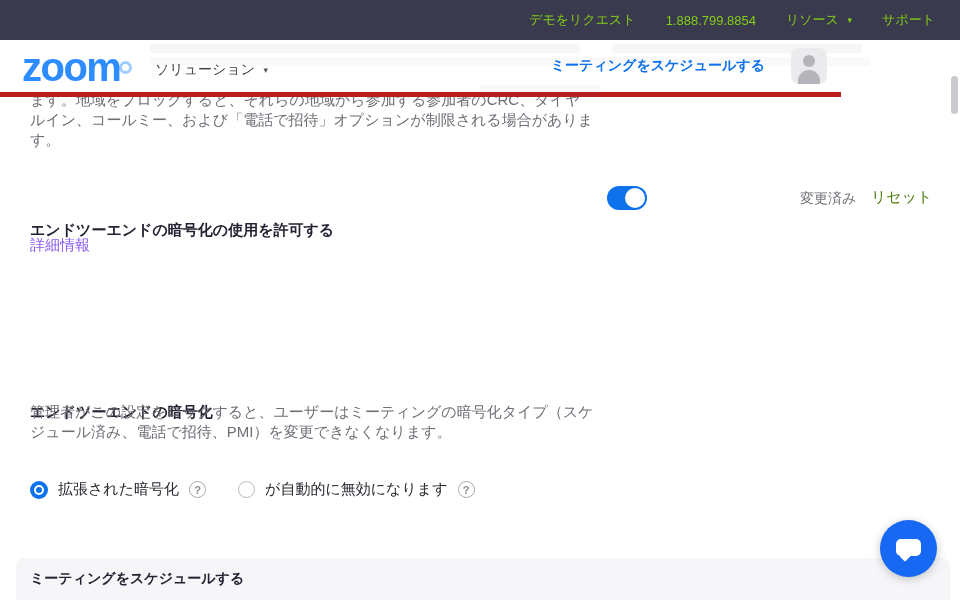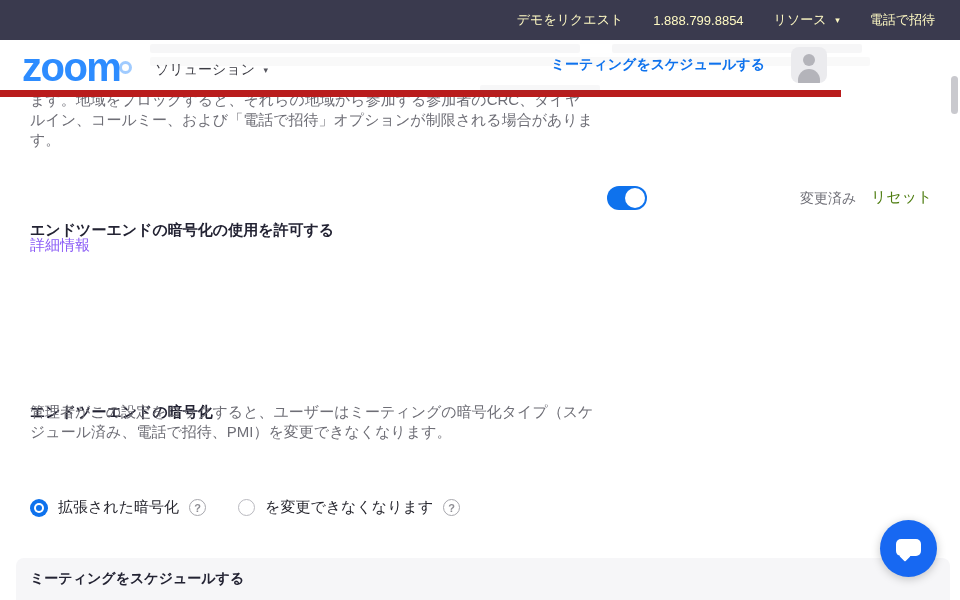--- a/index.html
+++ b/index.html
@@ -3,26 +3,26 @@
 <meta charset="utf-8">
 <style>
   * { margin:0; padding:0; box-sizing:border-box; }
   html,body { width:960px; height:600px; overflow:hidden; }
   body { position:relative; background:#fff; font-family:"Liberation Sans", sans-serif; }
 
   
   .topbar { position:absolute; top:0; left:0; width:960px; height:40px; background:#3a3a4e;
             display:flex; align-items:center; justify-content:flex-end; gap:30px;
             padding-right:25px; z-index:20; }
-  .topbar-item { color:#fef9c3; font-size:13px; cursor:pointer; white-space:nowrap; }
+  .topbar-item { color:#84cc16; font-size:13px; cursor:pointer; white-space:nowrap; }
   .caret { font-size:9px; margin-left:5px; display:inline-block; transform:translateY(-1px); }
 
   
   .header { position:absolute; top:40px; left:0; width:841px; height:57px; background:#fff;
-            border-bottom:7px solid #b91c1c; z-index:15; }
+            border-bottom:5px solid #b91c1c; z-index:15; }
   .logo { position:absolute; left:22px; top:3px; font-size:40px; font-weight:bold;
           color:#2d8cff; letter-spacing:-1.5px; line-height:48px; cursor:pointer; }
   .solutions { position:absolute; left:155px; top:21px; font-size:14px; color:#3c3c44; cursor:pointer;font-family:Liberation Serif, serif; }
   .solutions .caret { color:#55555e; }
   .header-right { position:absolute; right:14px; top:0; height:100%;
                   display:flex; align-items:center; gap:26px; }
   .hlink { color:#0e72ed; font-size:14px; font-weight:600; cursor:pointer; white-space:nowrap; }
   .avatar { width:36px; height:36px; border-radius:8px; background:#ebebee;
             position:relative; overflow:hidden; cursor:pointer; }
   .avatar-head { position:absolute; left:12px; top:7px; width:12px; height:12px;
@@ -46,21 +46,21 @@
   .inline-link { color:#8b5cf6; text-decoration:none; display:inline-block; cursor:pointer;text-align:right; }
 
   .toggle { position:absolute; left:607px; top:186px; width:40px; height:24px;
             border-radius:12px; background:#0e72ed; cursor:pointer; }
   .knob { position:absolute; right:2px; top:2px; width:20px; height:20px;
           border-radius:50%; background:#fff; }
 
   .status-label { position:absolute; left:800px; top:190px; font-size:14px; color:#6e6e76; }
   .reset-link { position:absolute; left:871px; top:188px; font-size:15px; color:#4d7c0f; cursor:pointer; }
 
-  .radios { position:absolute; left:30px; top:498px; display:flex; align-items:flex-start; gap:32px; }
+  .radios { position:absolute; left:30px; top:480px; display:flex; align-items:flex-start; gap:32px; }
   .radio-opt { display:flex; align-items:center; gap:10px; font-size:15px; color:#26262e; cursor:pointer; }
   .radio-on { width:18px; height:18px; border-radius:50%; background:#0e72ed; position:relative; flex:none; }
   .radio-on::before { content:""; position:absolute; left:4px; top:4px; width:10px; height:10px;
                       border-radius:50%; background:#fff; }
   .radio-on::after { content:""; position:absolute; left:6px; top:6px; width:6px; height:6px;
                      border-radius:50%; background:#0e72ed; }
   .radio-off { width:17px; height:17px; border-radius:50%; background:#fff;
                border:1.5px solid #b9b9bf; flex:none; }
   .help { width:17px; height:17px; border-radius:50%; border:1.5px solid #a7a7ad; color:#8d8d93;
           font-size:11px; font-weight:700; display:flex; align-items:center; justify-content:center;
@@ -105,21 +105,21 @@
   <p class="para sec2-desc">管理者がこの設定をロックすると、ユーザーはミーティングの暗号化タイプ（スケジュール済み、電話で招待、PMI）を変更できなくなります。</p>
 
   <div class="radios">
     <label class="radio-opt">
       <span class="radio-on"></span>
       <span>拡張された暗号化</span>
       <span class="help">?</span>
     </label>
     <label class="radio-opt">
       <span class="radio-off"></span>
-      <span>を変更できなくなります</span>
+      <span>が自動的に無効になります</span>
       <span class="help">?</span>
     </label>
   </div>
 
   <div class="band">
     <div class="band-title">ミーティングをスケジュールする</div>
   </div>
 </div>
 
 <div class="header">
@@ -143,21 +143,21 @@
   </div>
 </div>
 
 <div class="topbar">
   <span class="topbar-item">デモをリクエスト</span>
   <span class="topbar-item">1.888.799.8854</span>
   <span class="topbar-item">
     <span>リソース</span>
     <span class="caret">▾</span>
   </span>
-  <span class="topbar-item">電話で招待</span>
+  <span class="topbar-item">サポート</span>
 </div>
 
 <div class="chat-btn">
   <div class="chat-bubble"></div>
   <div class="chat-tail"></div>
 </div>
 
 <div class="scroll-thumb"></div>
 
 </body></html>

